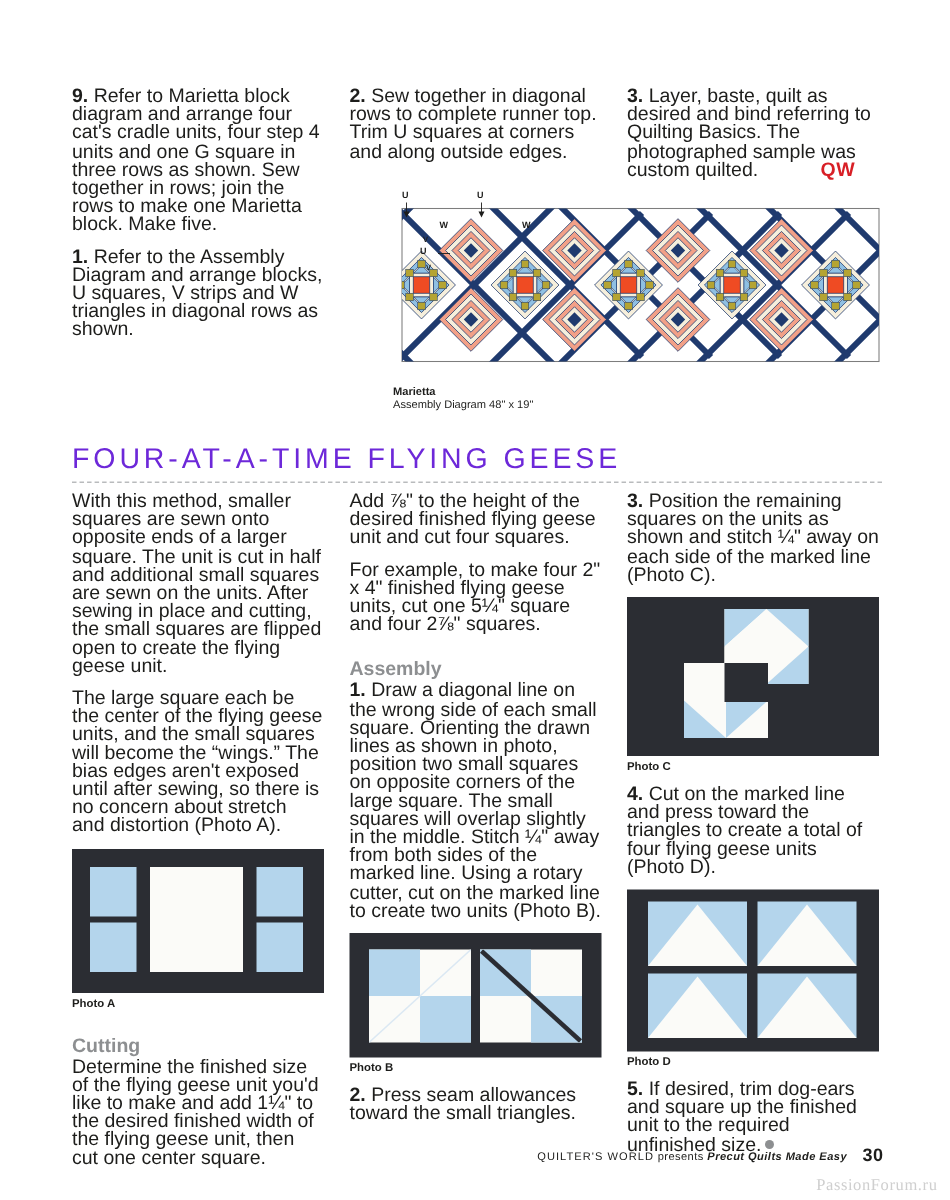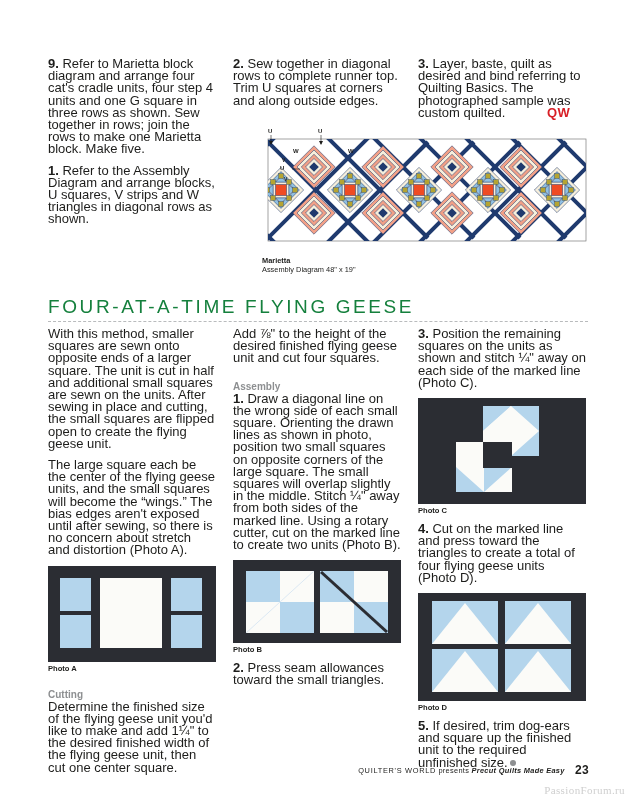--- a/index.html
+++ b/index.html
@@ -18,38 +18,38 @@
   
   .top-cols{position:absolute;left:48px;top:58px;width:540px;display:flex;gap:17px;}
   .col{width:168px;}
 
   .sec-head{
     font-size:13.4px;line-height:14.6px;letter-spacing:.2px;
     color:#8d8f91;font-weight:normal;margin:14px 0 3px 0;
     text-transform:uppercase;
   }
   .sub-head{
-    font-size:10px;color:#8d8f91;font-weight:bold;margin:16px 0 1px 0;
+    font-size:13px;color:#8d8f91;font-weight:bold;margin:16px 0 1px 0;
   }
   .qw{color:#d81f26;font-weight:bold;letter-spacing:.3px;padding-left:38px;}
 
   
   .diagram-wrap{position:absolute;left:262px;top:130px;width:330px;}
   .diagram-box{position:relative;width:330px;height:120px;}
   .diagram-caption{
     text-align:left;font-size:7.4px;line-height:9.2px;color:#1d1d1b;margin-top:6px;
   }
   .diagram-caption .t{font-weight:bold;}
   .lbl{position:absolute;font-size:6px;font-weight:bold;color:#1d1d1b;}
 
   
   .band{position:absolute;left:48px;top:296px;width:540px;}
   .band h2{
     margin:0;font-size:19px;font-weight:normal;letter-spacing:2.6px;
-    color:#15803d;line-height:22px;
+    color:#6d28d9;line-height:22px;
   }
   .band .rule{
     margin-top:3px;height:0;border-top:1.6px dashed #b9bbbd;
   }
 
   
   .low-cols{position:absolute;left:48px;top:328px;width:540px;display:flex;gap:17px;}
   .low-col{width:168px;position:relative;}
 
   
@@ -235,20 +235,21 @@
         <div class="sq" style="left:123px;top:49px;width:31px;height:33px;"></div>
       </div>
       <div class="photo-cap">Photo A</div>
 
       <div class="sub-head">Cutting</div>
       <p class="body-text">Determine the finished size of the flying geese unit you'd like to make and add 1¼" to the desired finished width of the flying geese unit, then cut one center square.</p>
     </div>
 
     <div class="low-col">
       <p class="body-text">Add ⅞" to the height of the desired finished flying geese unit and cut four squares.</p>
+      <p class="body-text">For example, to make four 2" x 4" finished flying geese units, cut one 5¼" square and four 2⅞" squares.</p>
 
       <div class="sub-head">Assembly</div>
       <p class="body-text"><b>1.</b> Draw a diagonal line on the wrong side of each small square. Orienting the drawn lines as shown in photo, position two small squares on opposite corners of the large square. The small squares will overlap slightly in the middle. Stitch ¼" away from both sides of the marked line. Using a rotary cutter, cut on the marked line to create two units (Photo B).</p>
 
       <div class="photo pB">
 
         <div class="tile" style="left:13px;top:11px;width:68px;height:62px;background:#fbfbf8;">
           <div class="tile" style="left:0;top:0;width:34px;height:31px;background:#b4d5ec;"></div>
           <div class="tile" style="left:34px;top:31px;width:34px;height:31px;background:#b4d5ec;"></div>
           <svg width="68" height="62" style="position:absolute;left:0;top:0;">
@@ -325,18 +326,18 @@
       <p class="body-text">
         <span><b>5.</b> If desired, trim dog-ears and square up the finished unit to the required unfinished size.</span><span class="bullet"></span>
       </p>
     </div>
   </div>
 
   <div class="footer">
     <span class="mag">QUILTER'S WORLD</span>
     <span>presents</span>
     <span class="title">Precut Quilts Made Easy</span>
-    <span class="pg">23</span>
+    <span class="pg">30</span>
   </div>
 
   <div class="watermark">PassionForum.ru</div>
 
 </div>
 
 </body></html>

